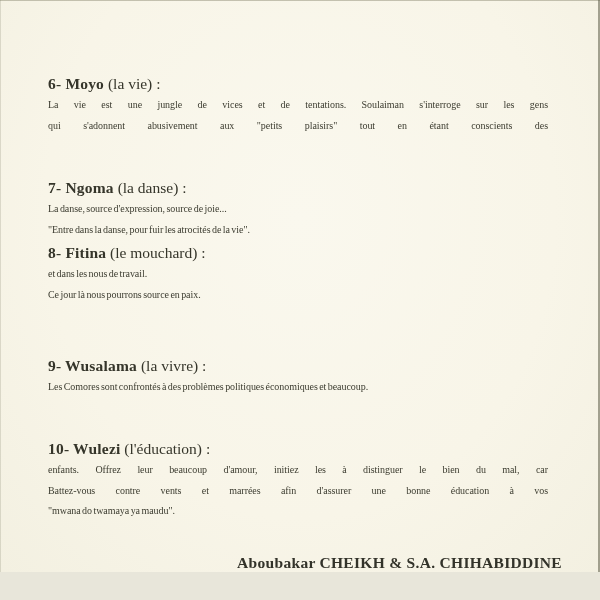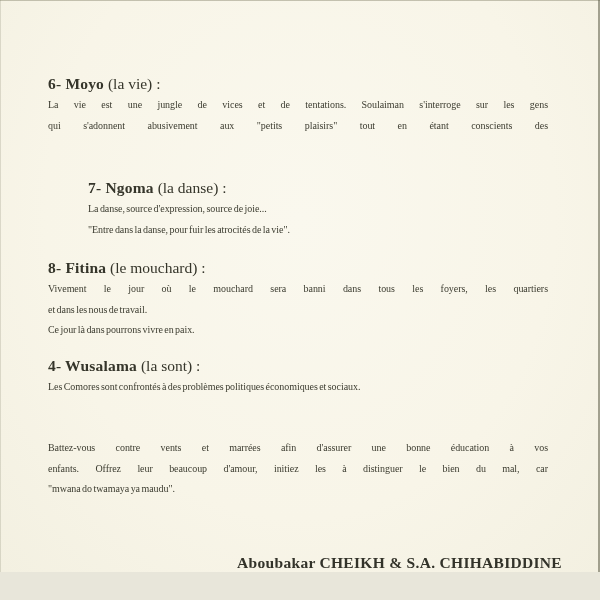--- a/index.html
+++ b/index.html
@@ -17,22 +17,22 @@
   }
   
   .edge-top    { position: absolute; top: 0; left: 0; right: 0; height: 1px; background: rgba(130,128,105,0.45); }
   .edge-left   { position: absolute; top: 0; left: 0; bottom: 0; width: 1px; background: rgba(120,118,95,0.22); }
   .edge-right  { position: absolute; top: 0; right: 0; bottom: 0; width: 2px; background: rgba(92,92,72,0.55); }
   .edge-bottom { position: absolute; top: 593px; left: 0; right: 0; height: 3px; background: #45453c; box-shadow: 0 -2px 2px rgba(120,118,95,0.25); }
   .artifact-dot{ position: absolute; top: 594px; right: 0; width: 3px; height: 3px; background: #c46ec0; }
 
   .sec { position: absolute; left: 48px; width: 500px; }
   .sec-0 { top: 73px; }
-  .sec-1 { top: 177px; margin-left: 40px; }
-  .sec-2 { top: 257px; }
+  .sec-1 { top: 177px; }
+  .sec-2 { top: 242px; }
   .sec-3 { top: 355px; }
   .sec-4 { top: 438px; }
 
   .heading {
     margin: 0 0 1px 0;
     font-size: 15.5px; line-height: 21px;
     font-weight: normal;
     color: #35352a;
   }
   .heading b { font-weight: bold; letter-spacing: 0.2px; }
@@ -69,33 +69,33 @@
   </section>
 
   <section class="sec sec-1">
     <h2 class="heading"><b>7- Ngoma</b><span> (la danse) :</span></h2>
     <div class="line">La danse, source d'expression, source de joie...</div>
     <div class="line">"Entre dans la danse, pour fuir les atrocités de la vie".</div>
   </section>
 
   <section class="sec sec-2">
     <h2 class="heading"><b>8- Fitina</b><span> (le mouchard) :</span></h2>
-    <div class="line j">Vivement le jour où le mouchard sera banni dans tous les foyers, les quartiers</div>
     <div class="line">et dans les nous de travail.</div>
-    <div class="line">Ce jour là dans pourrons vivre en paix.</div>
+    <div class="line">Ce jour là nous pourrons source en paix.</div>
   </section>
 
   <section class="sec sec-3">
-    <h2 class="heading"><b>4- Wusalama</b><span> (la sont) :</span></h2>
-    <div class="line">Les Comores sont confrontés à des problèmes politiques économiques et sociaux.</div>
+    <h2 class="heading"><b>9- Wusalama</b><span> (la vivre) :</span></h2>
+    <div class="line">Les Comores sont confrontés à des problèmes politiques économiques et beaucoup.</div>
   </section>
 
   <section class="sec sec-4">
+    <h2 class="heading"><b>10- Wulezi</b><span> (l'éducation) :</span></h2>
+    <div class="line j">enfants. Offrez leur beaucoup d'amour, initiez les à distinguer le bien du mal, car</div>
     <div class="line j">Battez-vous contre vents et marrées afin d'assurer une bonne éducation à vos</div>
-    <div class="line j">enfants. Offrez leur beaucoup d'amour, initiez les à distinguer le bien du mal, car</div>
     <div class="line">"mwana do twamaya ya maudu".</div>
   </section>
 
   <div class="footer-credit">Aboubakar CHEIKH &amp; S.A. CHIHABIDDINE</div>
 
   <div class="edge-bottom"></div>
   <div class="artifact-dot"></div>
 
 </div>
 

